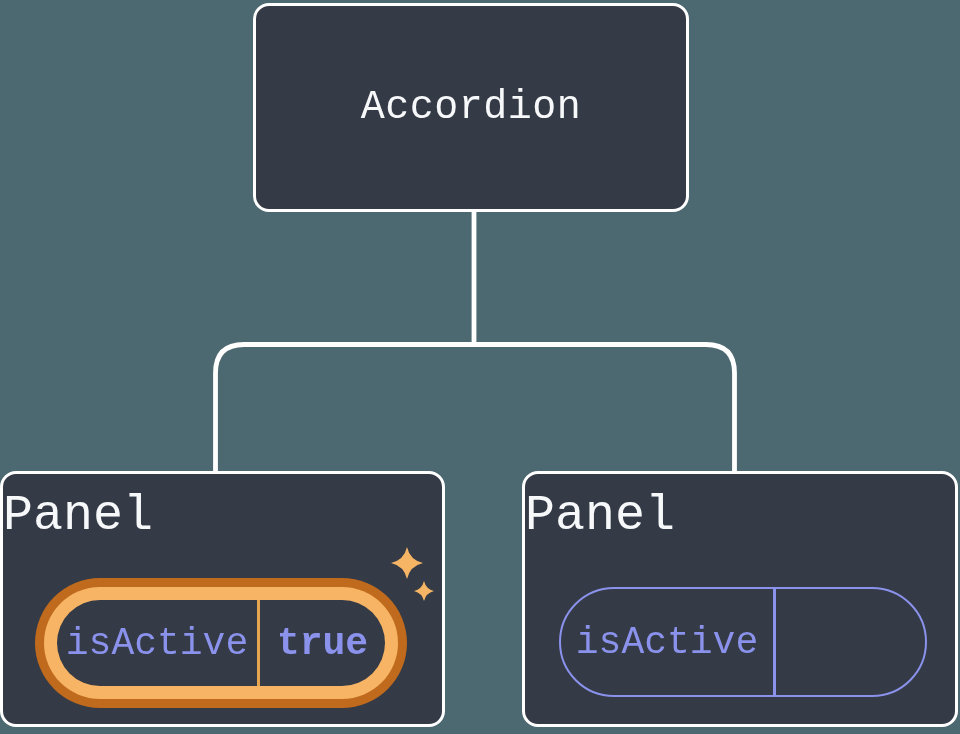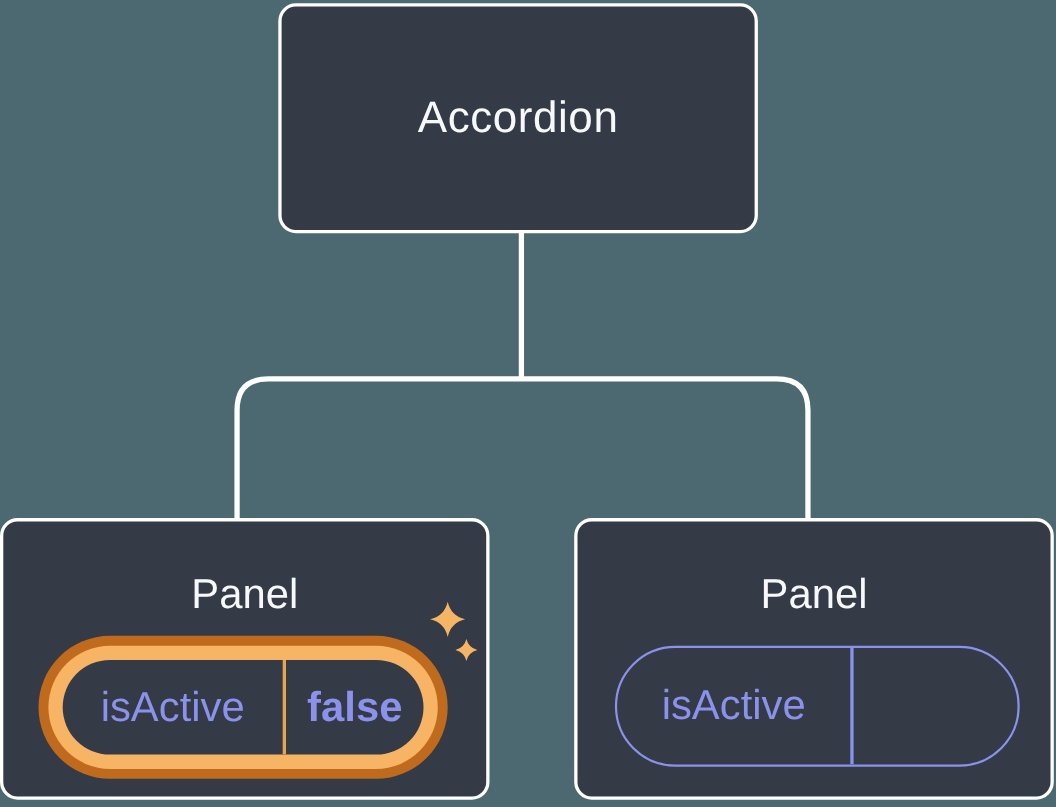--- a/index.html
+++ b/index.html
@@ -1,37 +1,37 @@
 <!DOCTYPE html>
 <html style="--bg: #4C6870; --node: #343A46; --line: #FFFFFF; --title: #F6F8FA; --purple: #8A92EC; --orangeDark: #BF6A1D; --orangeLight: #F6B464; --dividerOrange: #E5A64F; --sparkle: #F6B565;"><head>
 <meta charset="utf-8">
 <style>
   html,body{margin:0;padding:0;}
   .canvas{
     position:relative;width:960px;height:734px;overflow:hidden;
     background:var(--bg,#4C6870);
-    font-family:Liberation Sans, sans-serif;
+    font-family:Liberation Mono, monospace;
   }
   svg.layer{position:absolute;left:0;top:0;width:960px;height:734px;pointer-events:none;}
   .connector-layer{z-index:0;}
   .sparkle-layer{z-index:5;}
   .node{
     position:absolute;box-sizing:border-box;
     background:var(--node,#343A46);
     border:3.5px solid var(--line,#fff);
     border-radius:16px;z-index:1;
   }
   .root-node{left:253px;top:3px;width:436px;height:209px;
     display:flex;align-items:center;justify-content:center;}
   .root-label{color:var(--title,#F6F8FA);font-size:40px;font-weight:500;letter-spacing:.5px;}
   .panel-left{left:0;top:471px;width:445px;height:256px;}
   .panel-right{left:522px;top:471px;width:436px;height:256px;}
   .panel-title{
-    position:absolute;top:45px;left:0;right:0;text-align:center;
-    color:var(--title,#F6F8FA);font-size:38px;font-weight:500;line-height:44px;
+    position:absolute;top:20px;left:0;right:0;
+    color:var(--title,#F6F8FA);font-size:50px;font-weight:500;line-height:44px;
   }
   
   .pill-ring-outer{
     position:absolute;left:32px;top:104px;width:372px;height:130px;
     background:var(--orangeDark,#BF6A1D);border-radius:999px;
     padding:9px;box-sizing:border-box;
   }
   .pill-ring-inner{
     width:100%;height:100%;background:var(--orangeLight,#F6B464);
     border-radius:999px;padding:13px;box-sizing:border-box;
@@ -71,21 +71,21 @@
     <span class="root-label">Accordion</span>
   </div>
 
   <div class="node panel-left">
     <div class="panel-title">Panel</div>
     <div class="pill-ring-outer">
       <div class="pill-ring-inner">
         <div class="pill-body">
           <div class="pill-cell cell-key-active">isActive</div>
           <div class="pill-divider-orange"></div>
-          <div class="pill-cell cell-value value-bold">false</div>
+          <div class="pill-cell cell-value value-bold">true</div>
         </div>
       </div>
     </div>
   </div>
 
   <div class="node panel-right">
     <div class="panel-title">Panel</div>
     <div class="pill-outline">
       <div class="pill-cell cell-key-plain">isActive</div>
       <div class="pill-divider-purple"></div>

